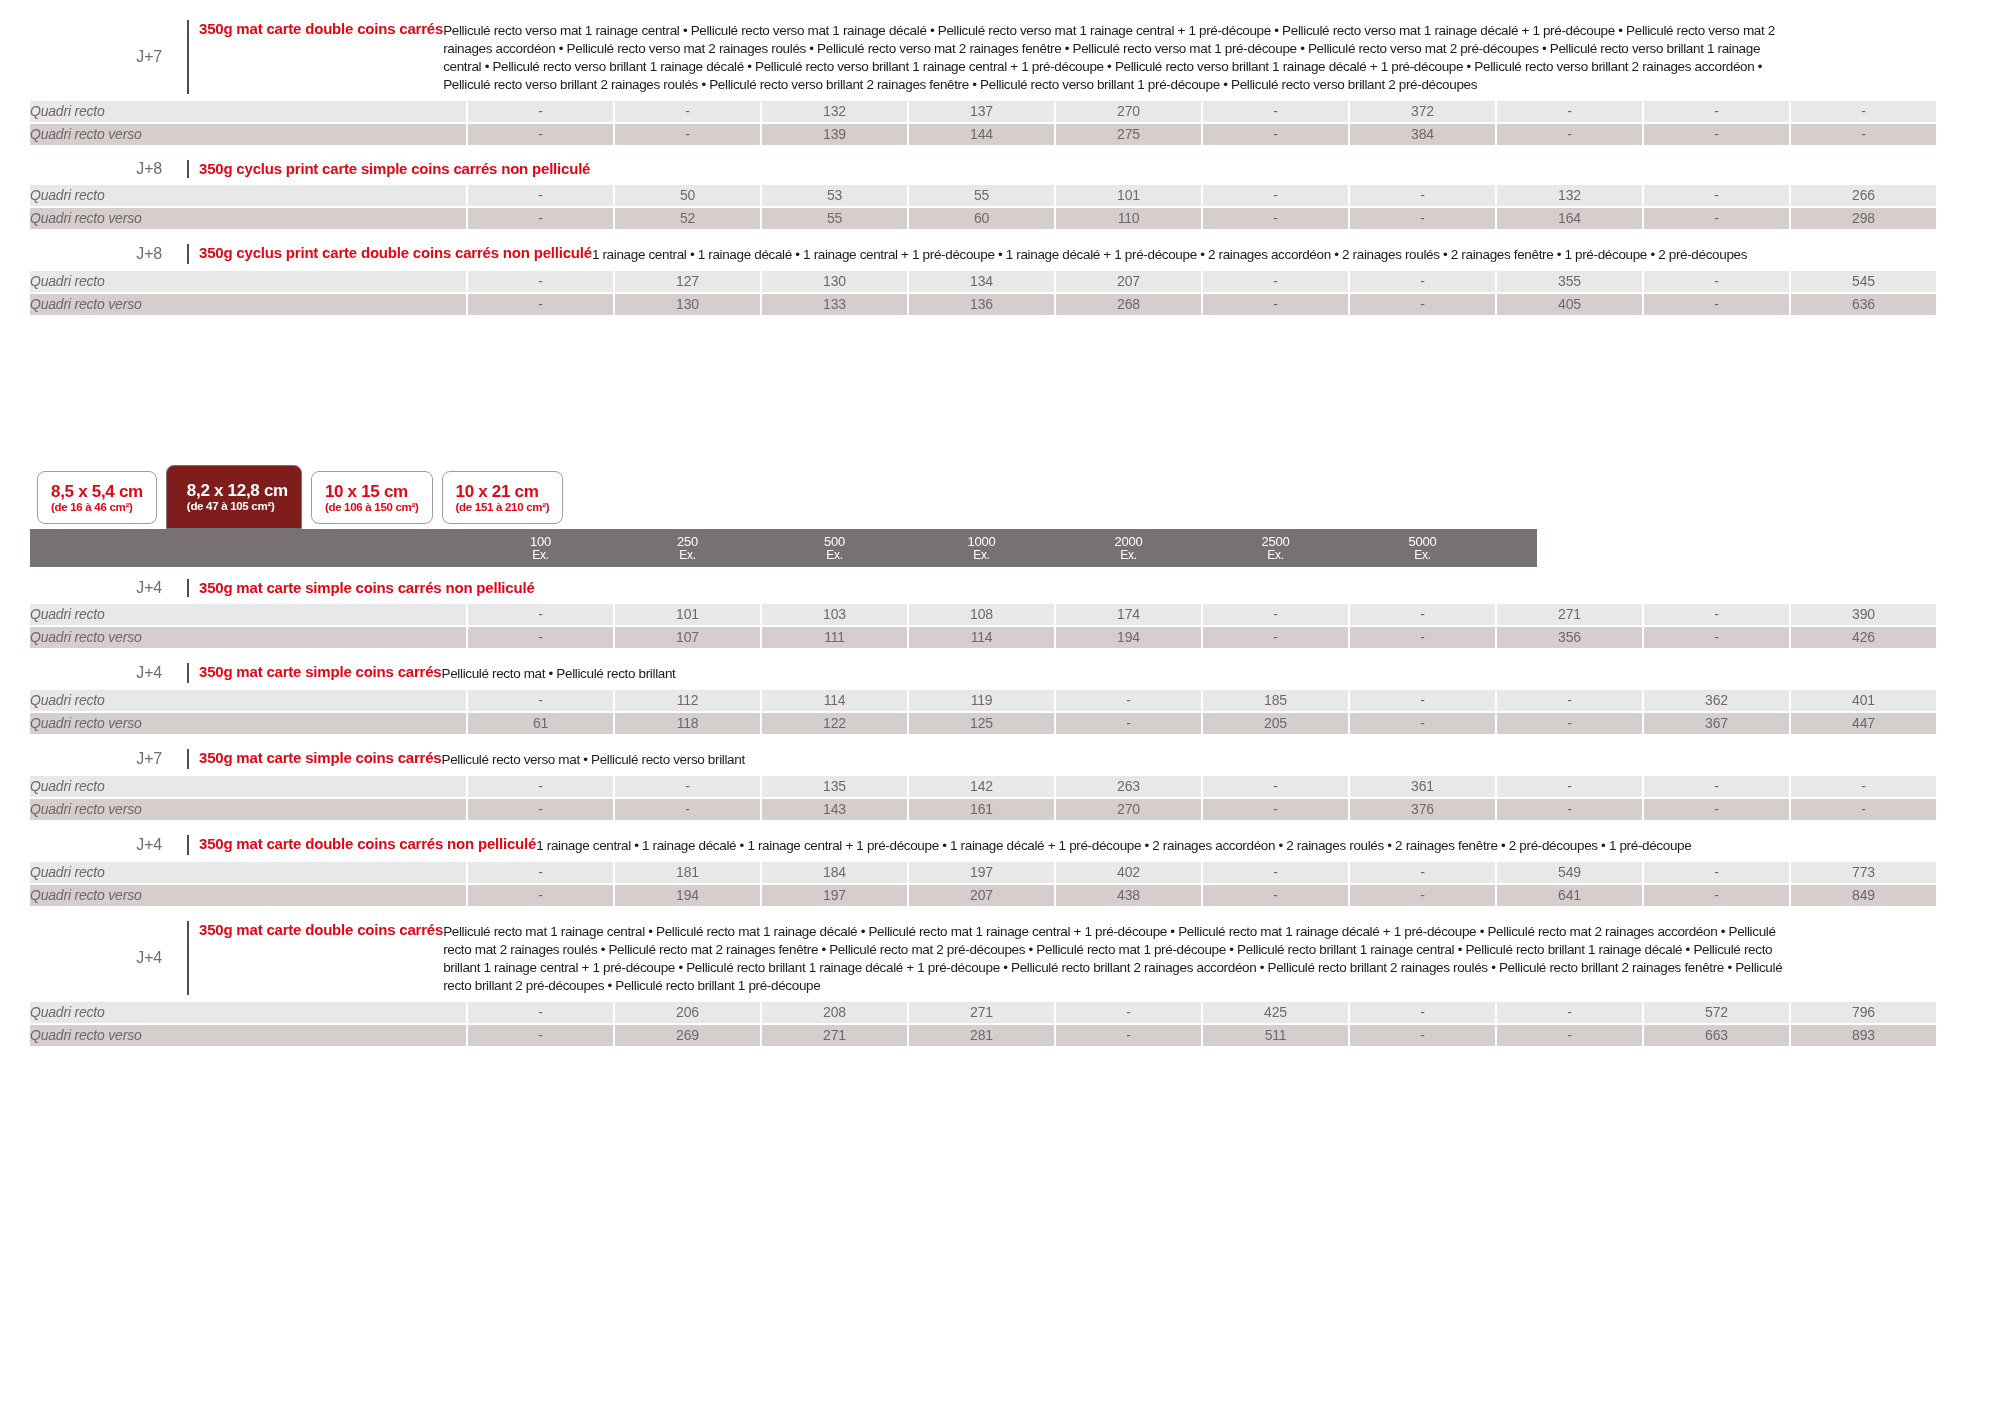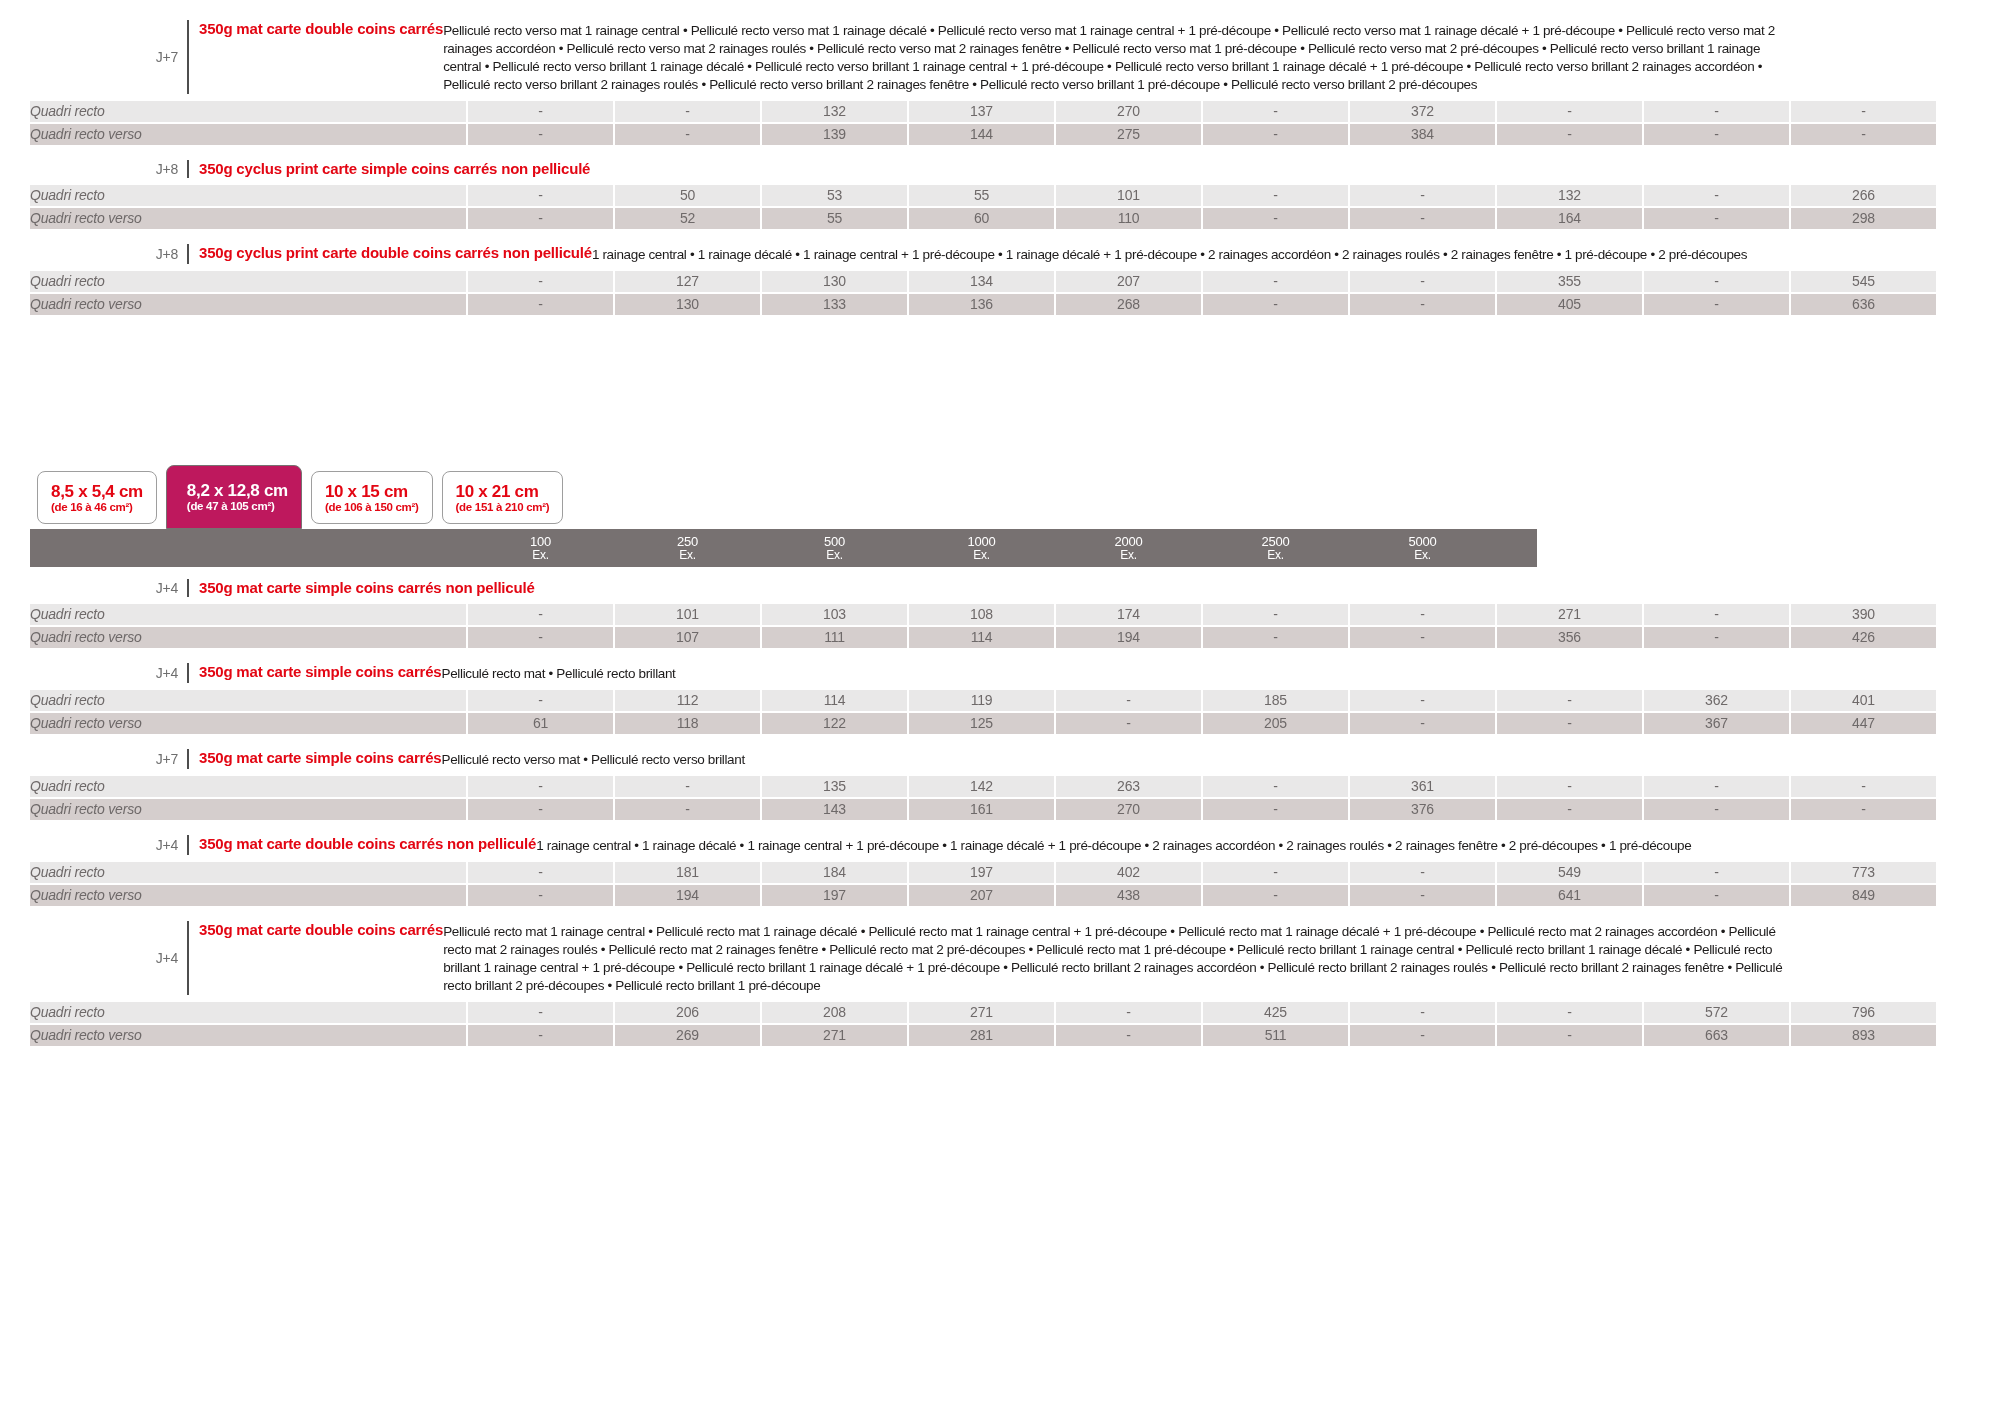--- a/index.html
+++ b/index.html
@@ -10,21 +10,21 @@
   }
   .page{position:relative;width:2000px;height:1414px;overflow:hidden;background:#fff;}
   .content{padding:20px 0 0 30px;}
 
   
   .section{margin-bottom:15px;}
   .sec-head{display:flex;align-items:stretch;margin-bottom:7px;}
   .delay{
     width:157px;box-sizing:border-box;flex:0 0 157px;
     display:flex;align-items:center;justify-content:flex-end;
-    padding-right:9px;color:#6e6e6e;font-size:14px;letter-spacing:-0.2px;
+    padding-right:25px;color:#6e6e6e;font-size:16px;letter-spacing:-0.2px;
   }
   .sec-body{border-left:2px solid #4d4d4d;padding-left:10px;display:flex;flex-direction:row;justify-content:center;}
   .sec-title{color:#e30613;font-weight:bold;font-size:15px;line-height:18px;letter-spacing:-0.2px;}
   .sec-desc{color:#1d1b1b;font-size:13.5px;line-height:18px;letter-spacing:-0.35px;margin-top:2px;}
 
   
   .price-row{
     display:grid;grid-template-columns:436px repeat(10,145px);
     column-gap:2px;margin-bottom:2px;
   }
@@ -42,21 +42,21 @@
     padding-left:7px;height:64px;margin-top:150px;
   }
   .tab{
     display:flex;flex-direction:column;align-items:flex-start;justify-content:center;
     background:#fff;border:1px solid #9e9e9e;border-radius:8px;
     height:53px;margin-right:9px;margin-bottom:5px;padding:0 13px;
     box-sizing:border-box;cursor:pointer;text-align:center;
   }
   .tab-size{color:#e30613;font-weight:bold;font-size:17px;line-height:19px;letter-spacing:-0.3px;}
   .tab-range{color:#e30613;font-weight:bold;font-size:11.5px;line-height:13px;letter-spacing:-0.3px;}
-  .tab.active{background:#be185d;border-color:#777171;border-radius:8px 8px 0 0;height:64px;margin-bottom:0;padding-left:20px;}
+  .tab.active{background:#7f1d1d;border-color:#777171;border-radius:8px 8px 0 0;height:64px;margin-bottom:0;padding-left:20px;}
   .tab.active .tab-size,.tab.active .tab-range{color:#fff;}
 
   
   #band{
     background:#777171;width:1507px;height:38px;box-sizing:border-box;
     display:grid;grid-template-columns:436px repeat(10,145px);column-gap:2px;
     align-items:center;margin-bottom:12px;
   }
   .bcell{text-align:center;color:#fff;}
   .bqty{font-size:13px;line-height:14px;letter-spacing:-0.2px;}

